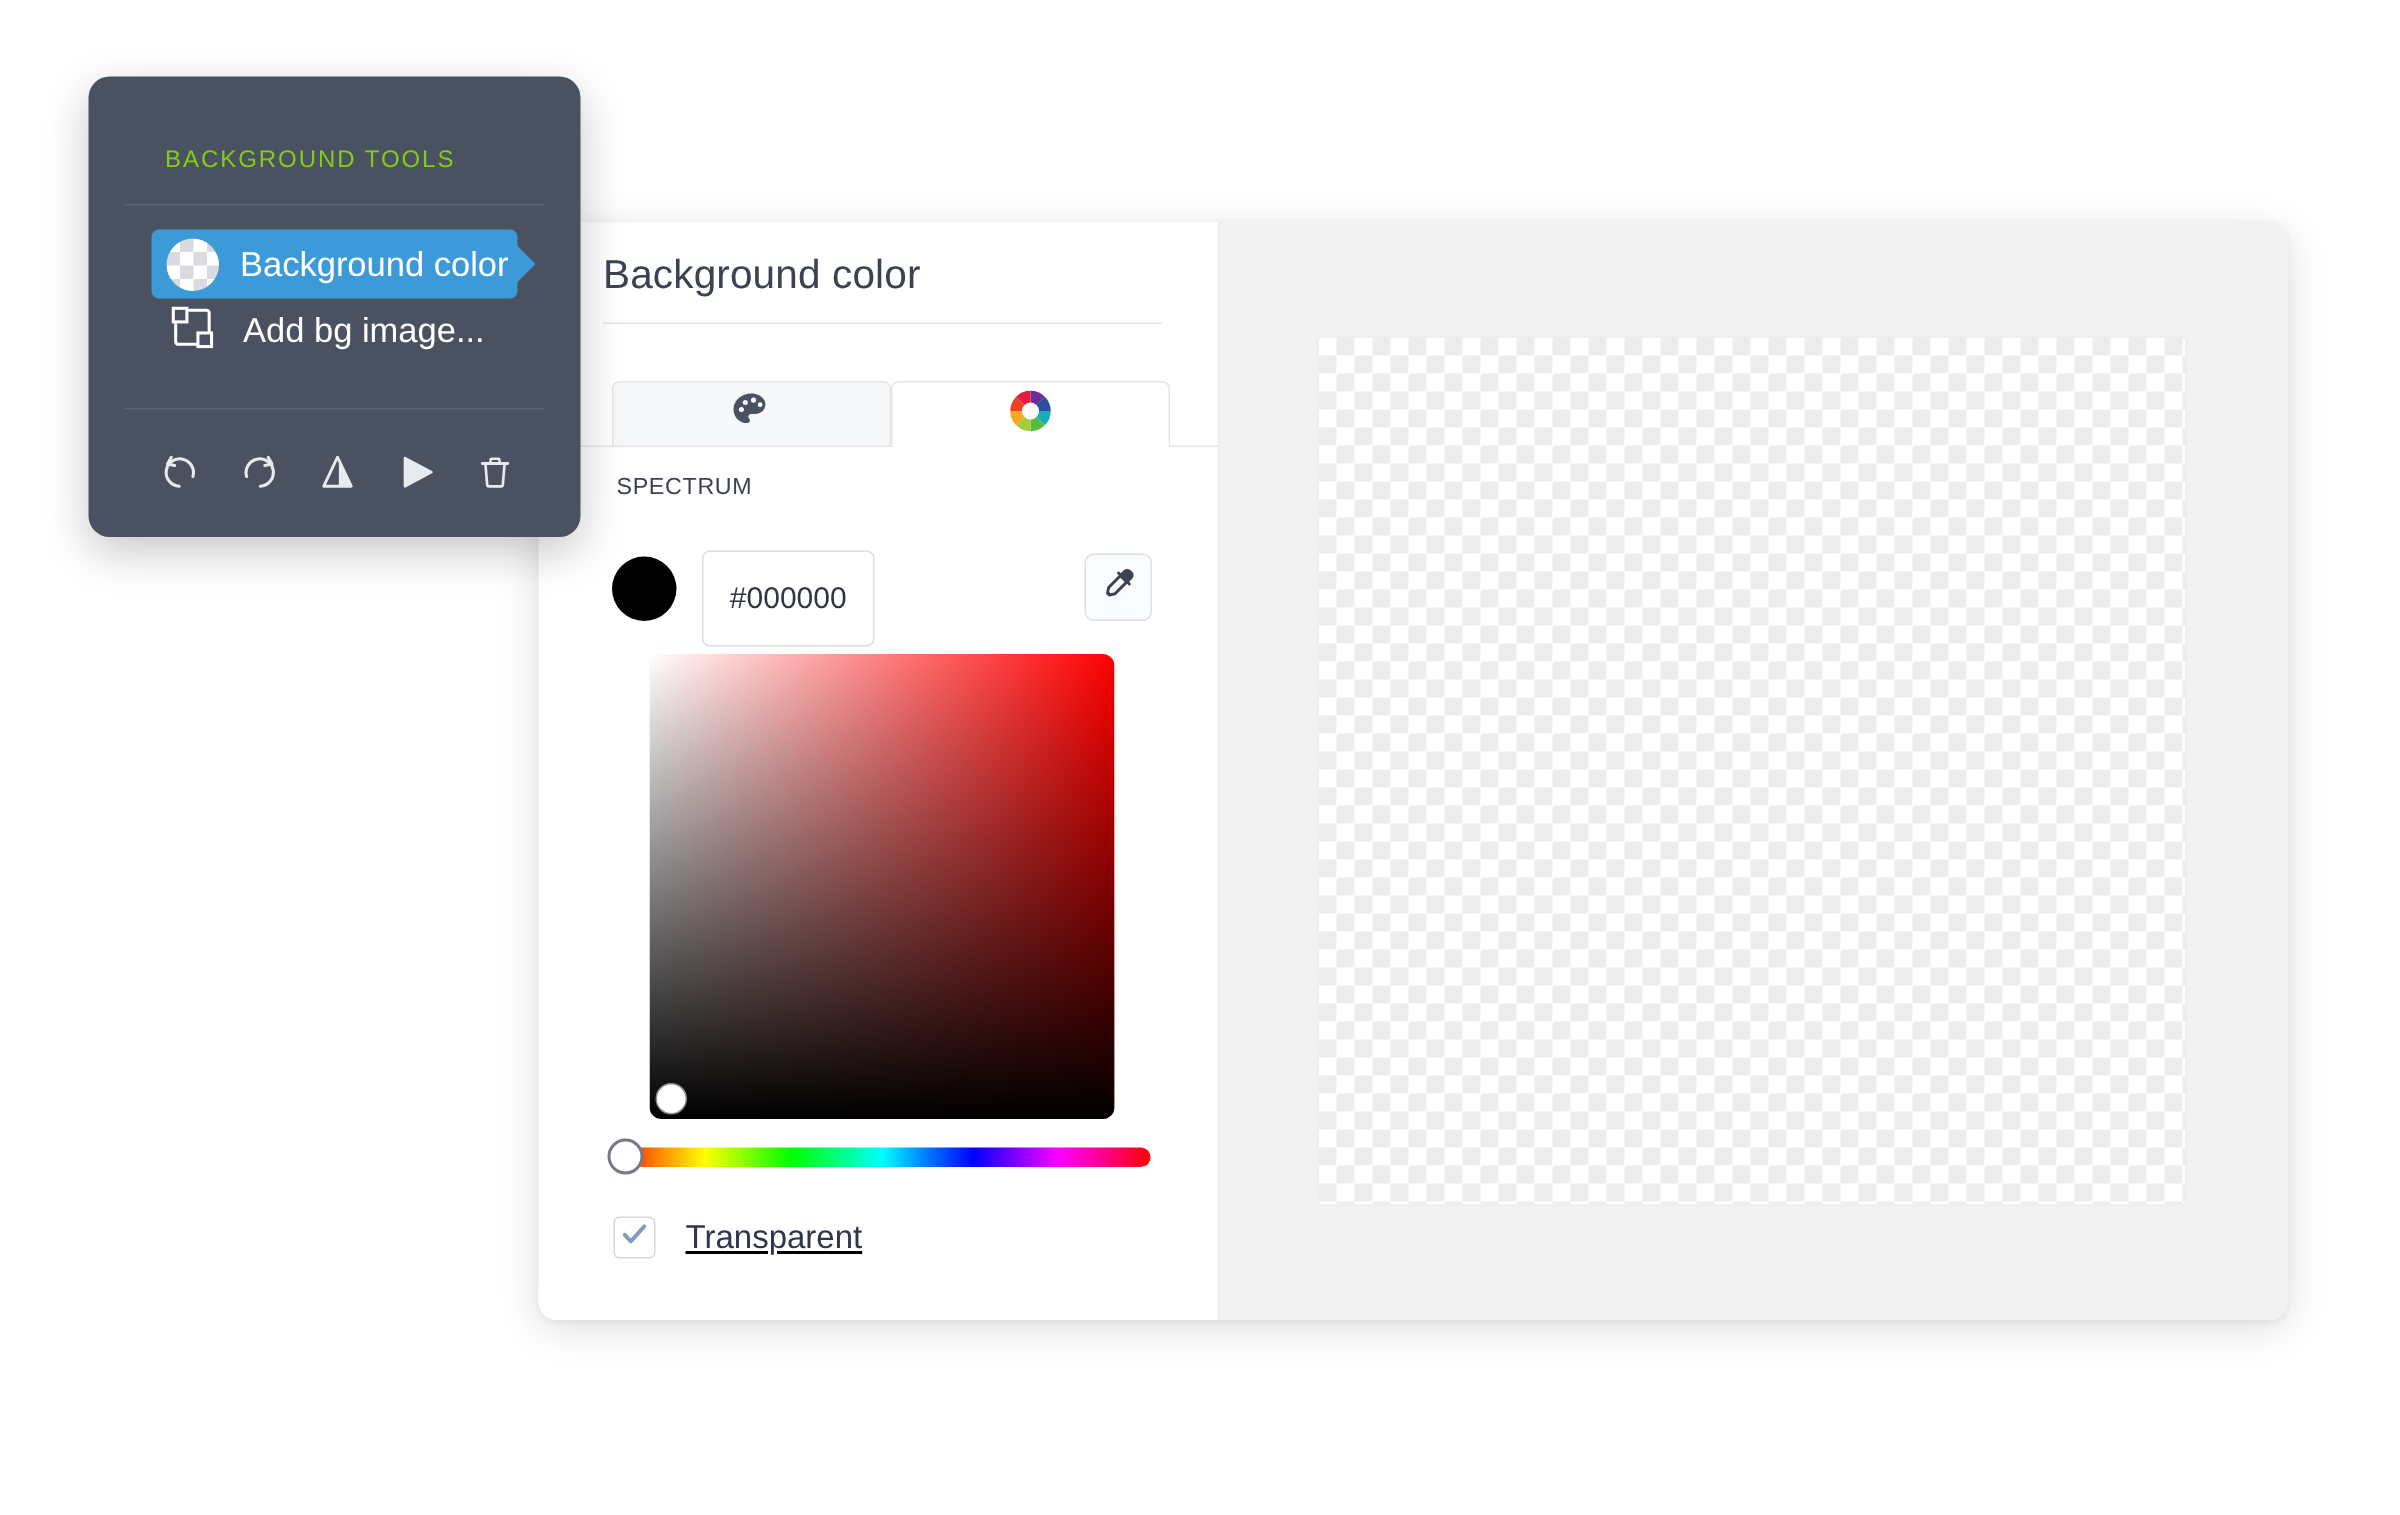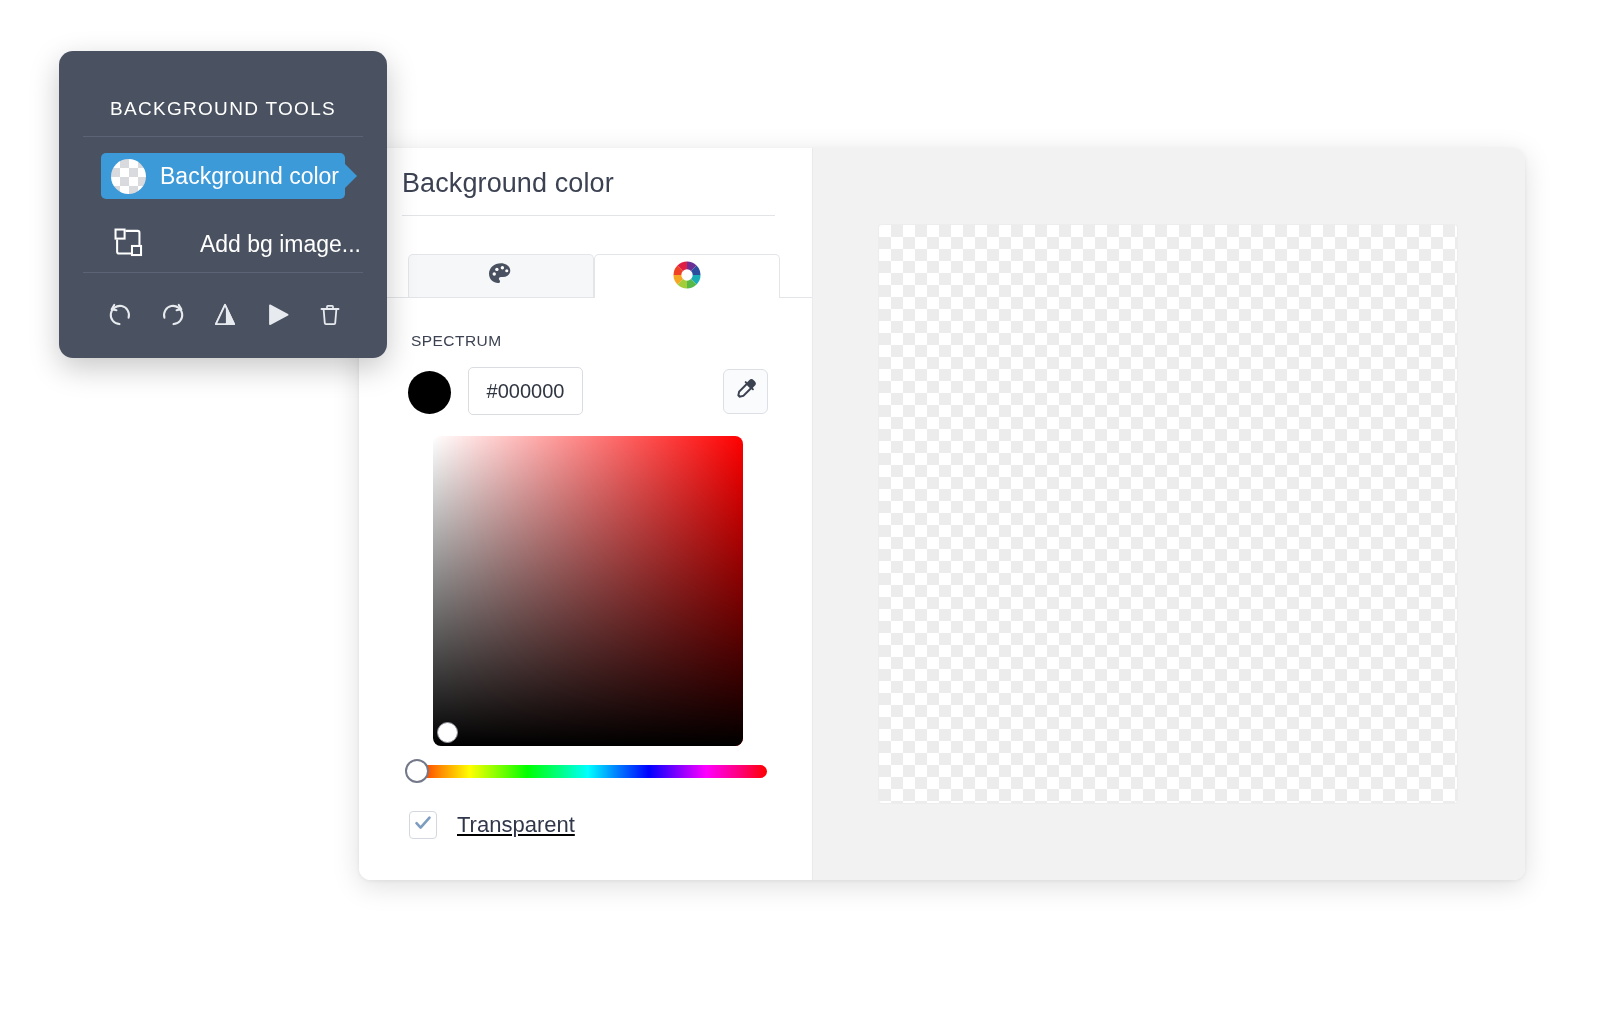--- a/index.html
+++ b/index.html
@@ -103,21 +103,21 @@
     width: 184px;
     height: 3px;
     background: #ffffff;
     z-index: 4;
   }
 
   
   #spectrum-label {
     position: absolute;
     left: 52px;
-    top: 184px;
+    top: 168px;
     font-size: 15.5px;
     letter-spacing: 0.45px;
     color: #3c4252;
   }
 
   
   #color-row {
     position: absolute;
     left: 49px;
     top: 219px;
@@ -131,21 +131,21 @@
     width: 43px;
     height: 43px;
     border-radius: 50%;
     background: #000000;
   }
   #hex-input {
     position: absolute;
     left: 60px;
     top: 0px;
     width: 115px;
-    height: 48px;
+    height: 64px;
     box-sizing: border-box;
     border: 1px solid #d9dce1;
     border-radius: 5px;
     background: #ffffff;
     font-family: "Liberation Sans", sans-serif;
     font-size: 20px;
     color: #2f3541;
     text-align: center;
     outline: none;
     padding: 0;
@@ -286,23 +286,23 @@
     height: 307px;
     background: #4a5261;
     border-radius: 14px;
     box-shadow: 0 10px 30px rgba(0,0,0,0.22);
     z-index: 10;
   }
   #toolbox-title {
     position: absolute;
     left: 51px;
     top: 47px;
-    font-size: 19px;
+    font-size: 16px;
     letter-spacing: 1.3px;
-    color: #ffffff;
+    color: #84cc16;
     font-weight: 400;
   }
   #toolbox-rule-top {
     position: absolute;
     left: 24px;
     top: 85px;
     width: 280px;
     height: 1px;
     background: #5b6374;
   }
@@ -348,23 +348,22 @@
   #tool-bg-color .tool-icon,
   #tool-bg-color .tool-label {
     position: relative;
     z-index: 2;
   }
   #tool-bg-color .tool-icon { margin-left: 10px; }
   #tool-bg-color .tool-label { margin-left: 14px; }
 
   #tool-add-image {
     left: 52px;
-    top: 170px;
+    top: 146px;
     width: 250px;
-    justify-content: space-between;
   }
   #tool-add-image .tool-label { margin-left: 17px; }
 
   .tool-label {
     font-size: 23px;
     color: #ffffff;
     font-weight: 400;
   }
 
   

